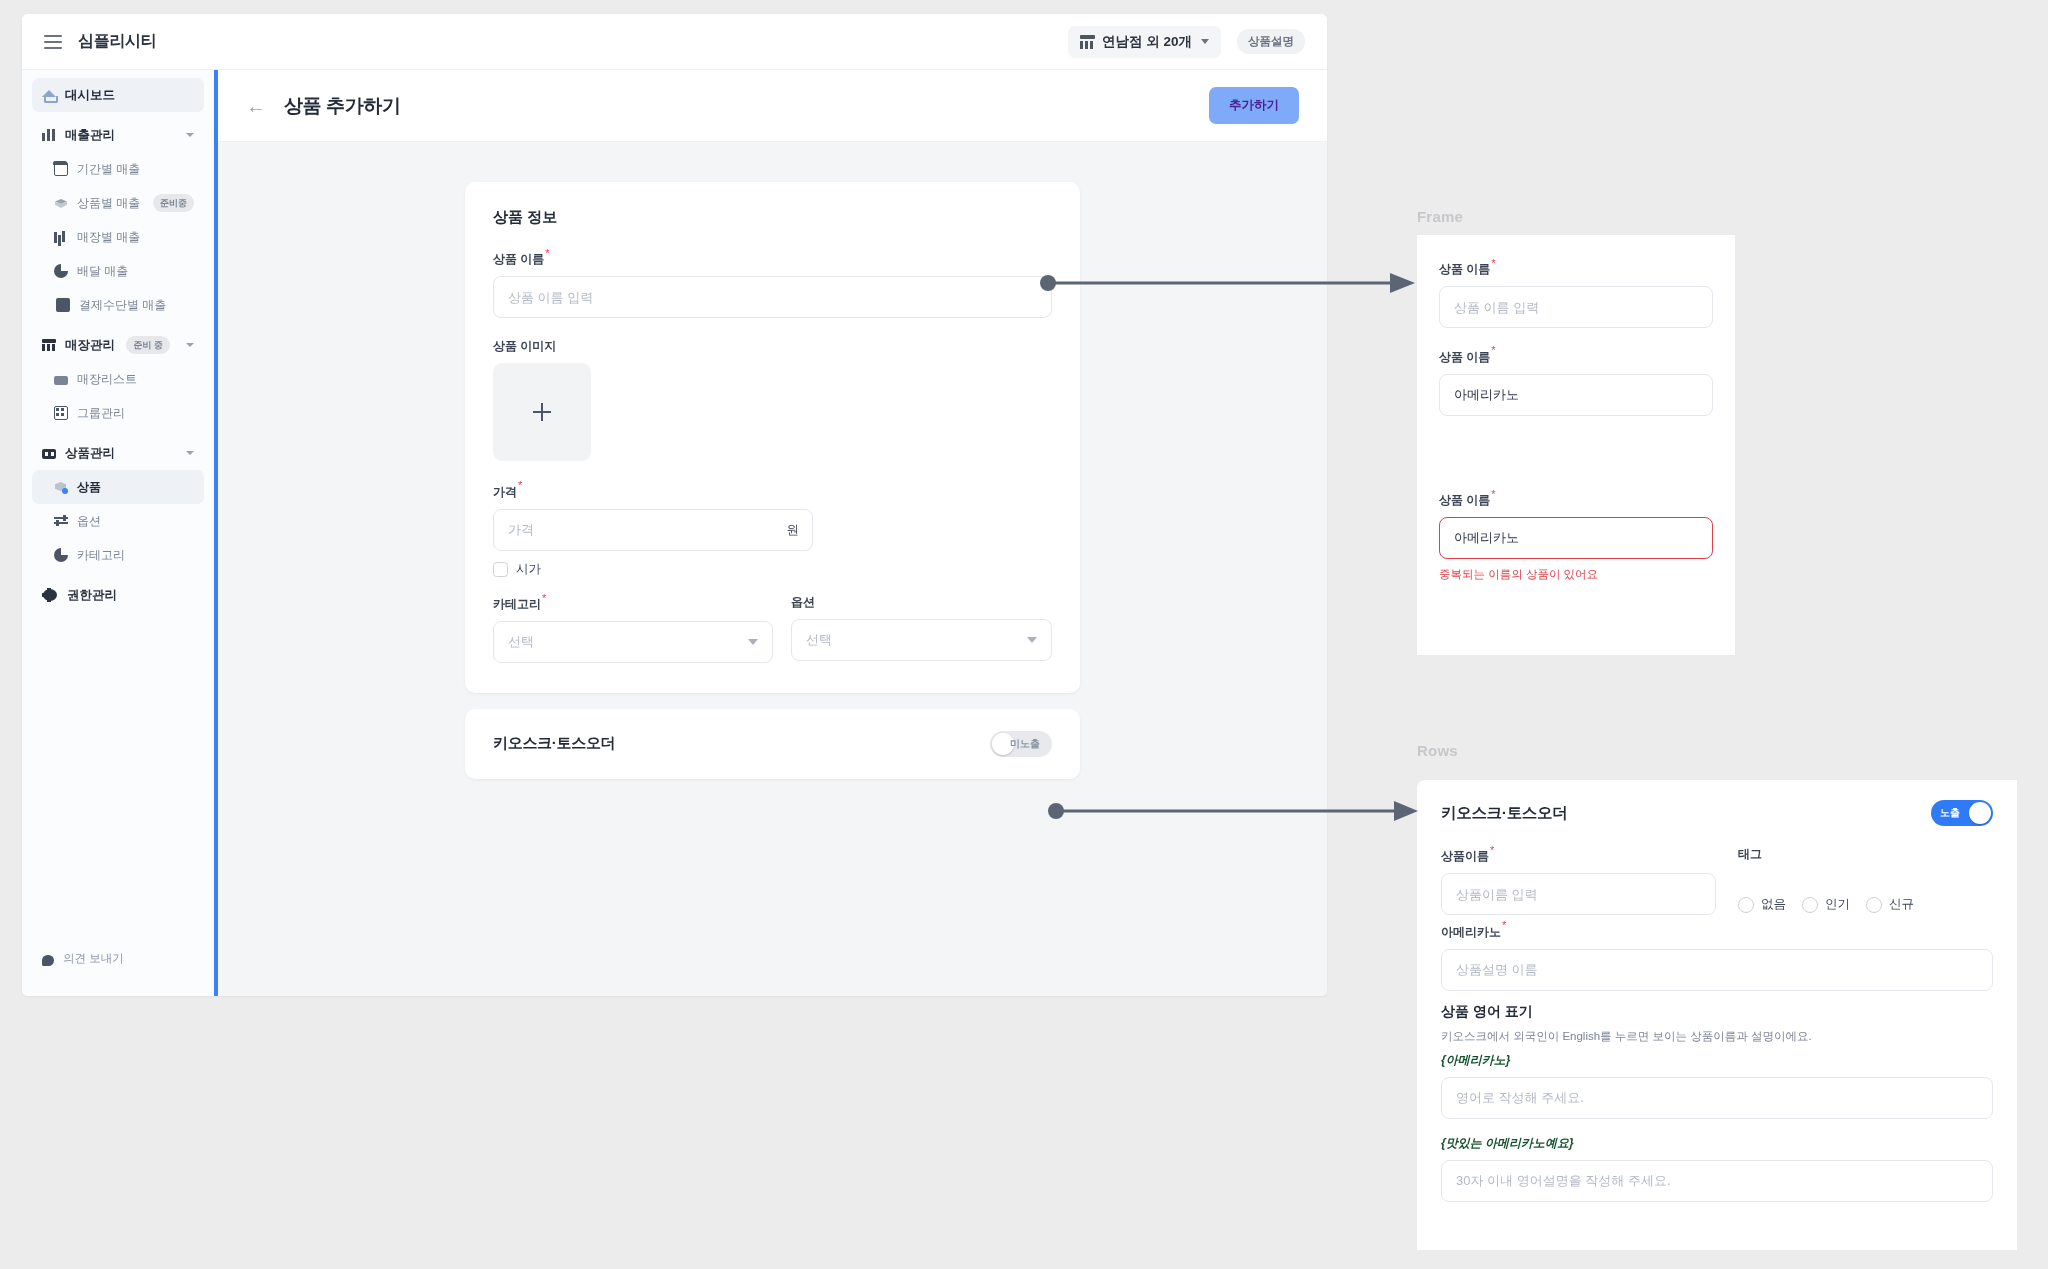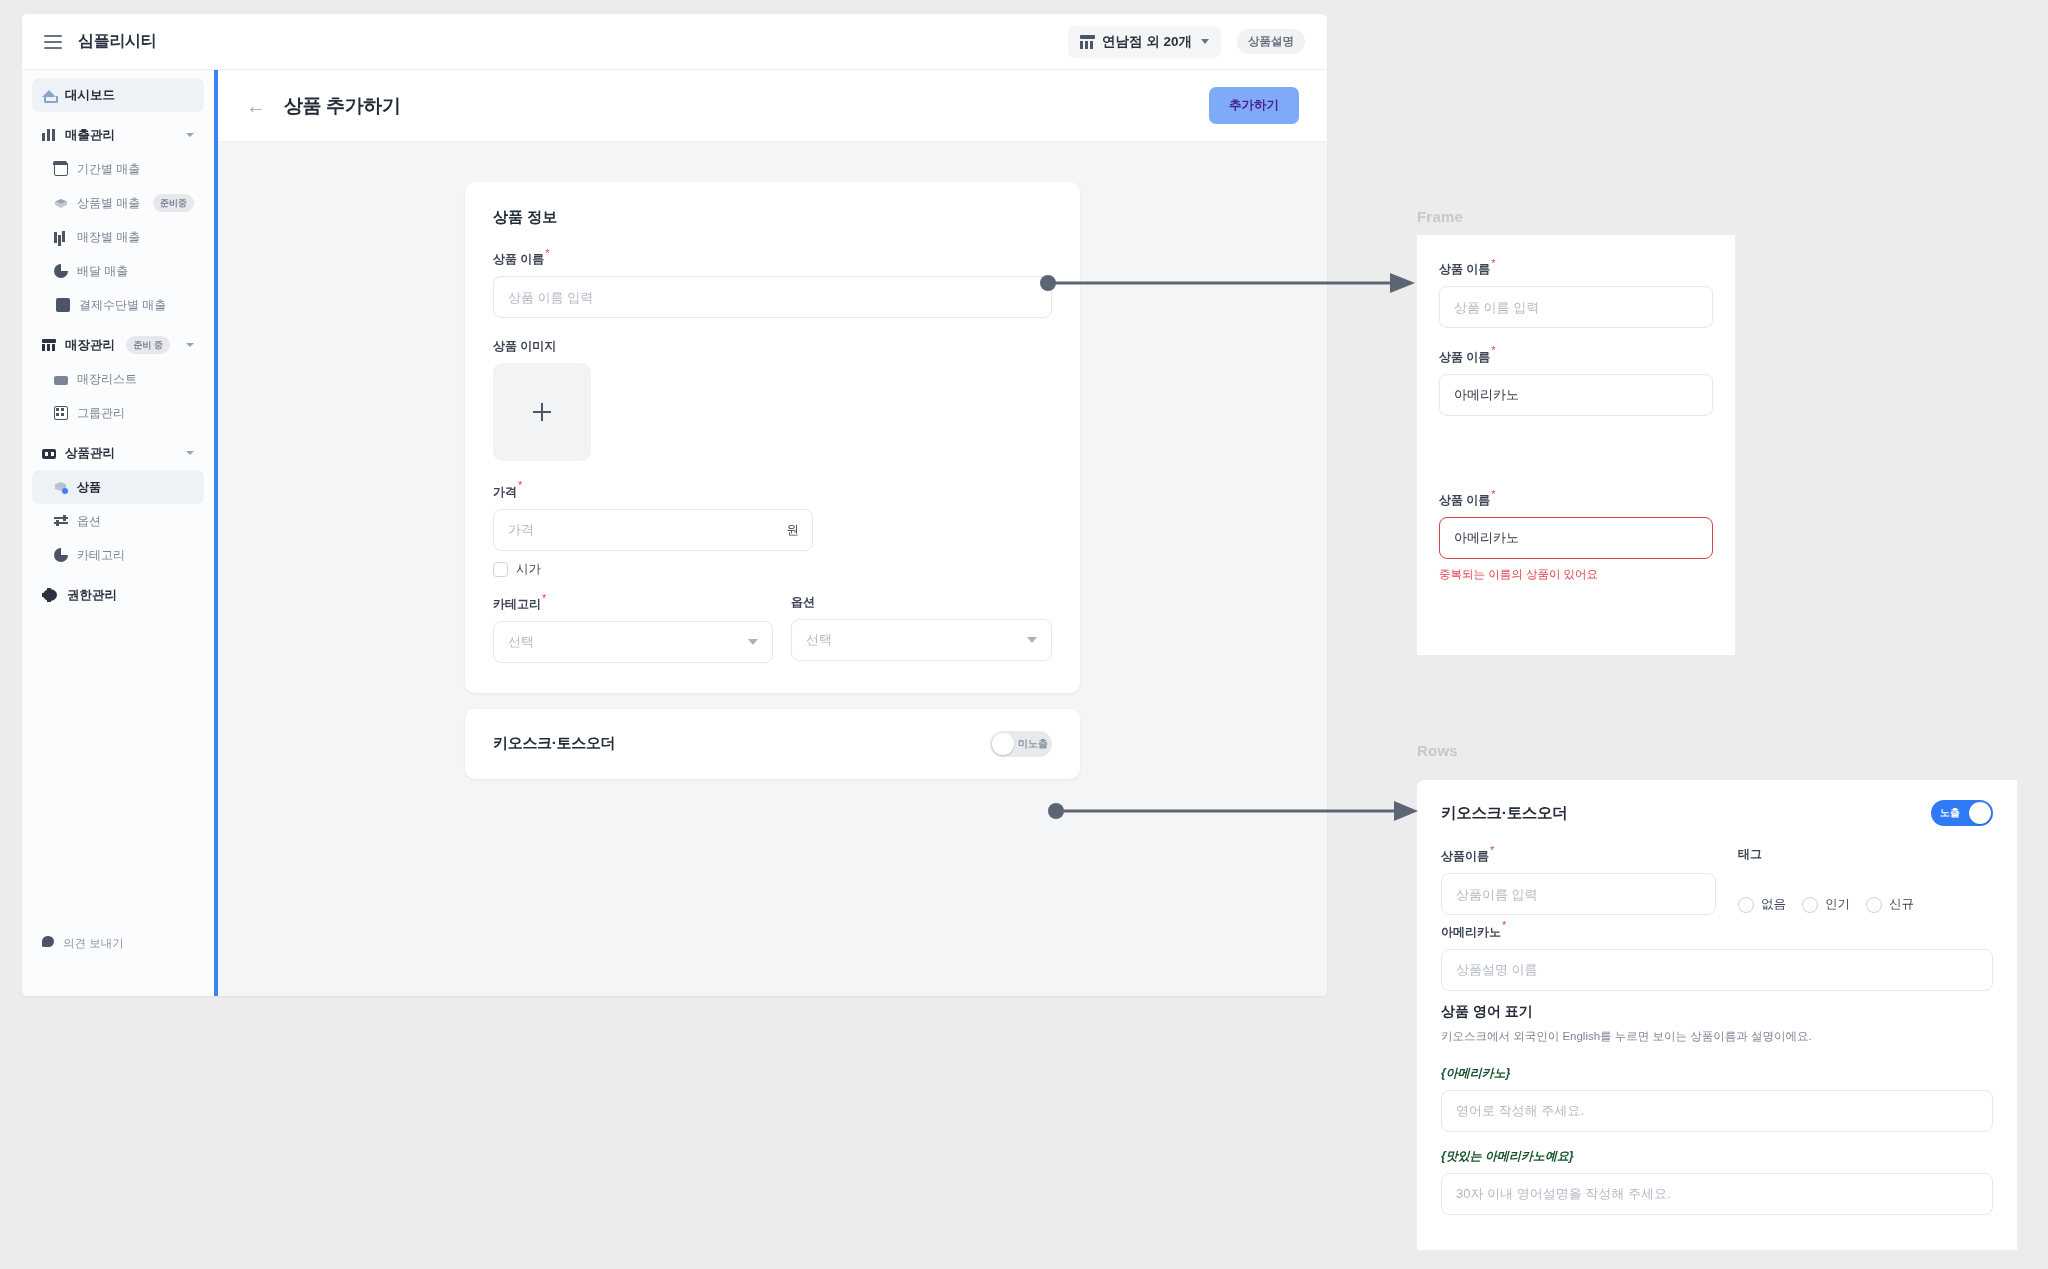--- a/index.html
+++ b/index.html
@@ -75,21 +75,21 @@
     border-top: 4.5px solid #9aa3b0;
   }
   .badge-sm {
     margin-left: auto; background: #e6e8ec; color: #7b8494;
     font-size: 9px; font-weight: 700; border-radius: 9px; padding: 2.5px 7px; white-space: nowrap;
   }
   .nav-item.group .badge-sm { margin-left: auto; }
   .nav-item.group .badge-sm + .chev { margin-left: 7px; }
   .sidebar-footer {
     position: absolute; left: 10px; bottom: 30px;
-    display: flex; align-items: flex-start; gap: 9px;
+    display: flex; align-items: flex-end; gap: 9px;
     padding: 0 10px; height: 30px; font-size: 11.5px; color: #8b94a3; cursor: pointer;
   }
   .bubble-icon { width: 12px; height: 11px; background: #4b5563; border-radius: 6px 6px 6px 2px; flex:0 0 12px; }
 
   
   .ico-home::before { content:""; position:absolute; left:0; top:2px; width:0;height:0;
     border-left:7px solid transparent;border-right:7px solid transparent;border-bottom:7px solid #8aa6c8; }
   .ico-home::after { content:""; position:absolute; left:2px; top:8px; width:10px;height:5px;
     border:2px solid #8aa6c8; border-top:0; border-radius:0 0 2px 2px; }
   .ico-chart::before { content:""; position:absolute; left:0; bottom:1px; width:3px; height:8px; background:#4b5563; }
@@ -192,21 +192,21 @@
     box-shadow: 0 1px 3px rgba(16,24,40,0.06);
     padding: 22px 28px; display: flex; align-items: center;
   }
   .kiosk-card .ktitle { font-size: 15px; font-weight: 700; color: #232b38; letter-spacing: -0.3px; }
   .toggle {
     margin-left: auto; width: 62px; height: 26px; border-radius: 13px;
     background: #e7e9ed; position: relative; cursor: pointer; display:flex; align-items:center;
   }
   .toggle .knob { position: absolute; left: 2px; top: 2px; width: 22px; height: 22px; border-radius: 50%;
     background: #fff; box-shadow: 0 1px 2px rgba(0,0,0,0.18); }
-  .toggle .tlabel { position: absolute; right: 4px; font-size: 10px; font-weight: 700; color: #8b94a3; }
+  .toggle .tlabel { position: absolute; right: 12px; font-size: 10px; font-weight: 700; color: #8b94a3; }
   .toggle.on { background: #2f7af6; }
   .toggle.on .knob { left: auto; right: 2px; }
   .toggle.on .tlabel { right: auto; left: 9px; color: #fff; }
 
   
   .anno-label {
     position: absolute; font-size: 15px; font-weight: 700; color: #c6c8cc; letter-spacing: 0.2px;
   }
   .frame-panel {
     position: absolute; left: 1417px; top: 235px; width: 318px; height: 420px;
@@ -225,21 +225,21 @@
     padding: 20px 24px; overflow: hidden;
   }
   .rows-head { display: flex; align-items: center; margin-bottom: 18px; }
   .rows-head .ktitle { font-size: 15.5px; font-weight: 700; color: #232b38; letter-spacing: -0.3px; }
   .rows-grid { display: flex; gap: 22px; }
   .rows-left { width: 275px; }
   .rows-right { flex: 1; }
   .tag-radios { display: flex; align-items: flex-end; gap: 16px; height: 42px; }
   .tag-radios .radio { gap: 7px; font-size: 12.5px; }
   .eng-title { font-size: 14px; font-weight: 700; color: #232b38; margin-top: 12px; }
-  .eng-desc { font-size: 11.5px; color: #7b8494; margin-top: 8px; margin-bottom: 21px; }
+  .eng-desc { font-size: 11.5px; color: #7b8494; margin-top: 8px; margin-bottom: 8px; }
   .brace { font-size: 12px; font-weight: 700; color: #14532d; margin-bottom: 8px; display:block;font-style:italic; }
 
   
   .connector { position: absolute; pointer-events: none; }
 </style>
 </head>
 <body>
 
 <div class="stage">
 

